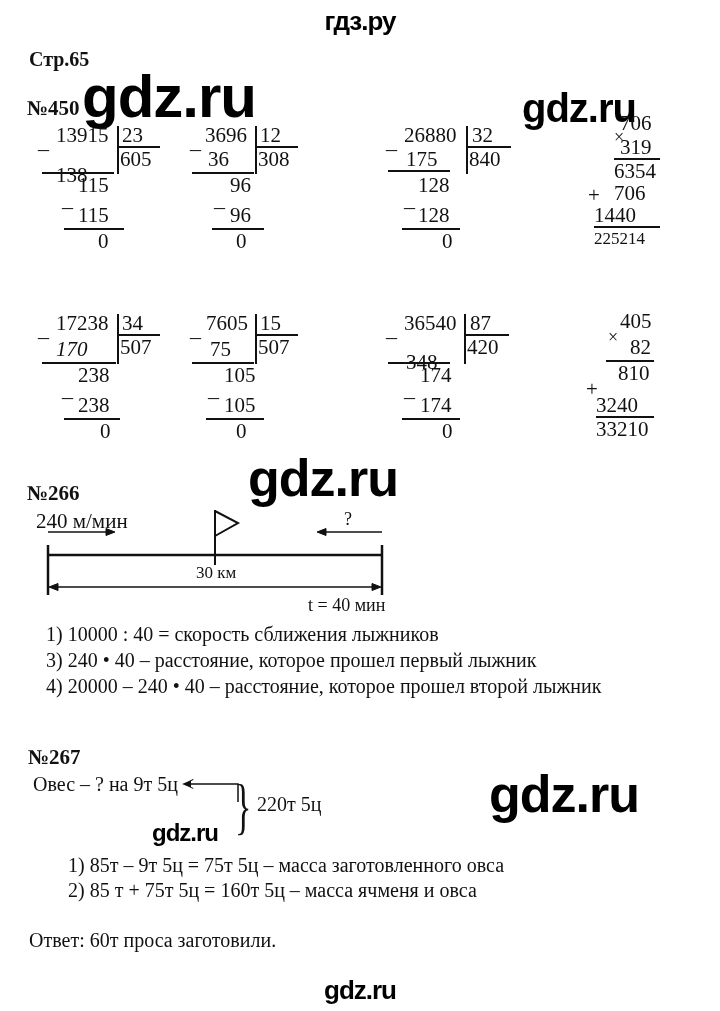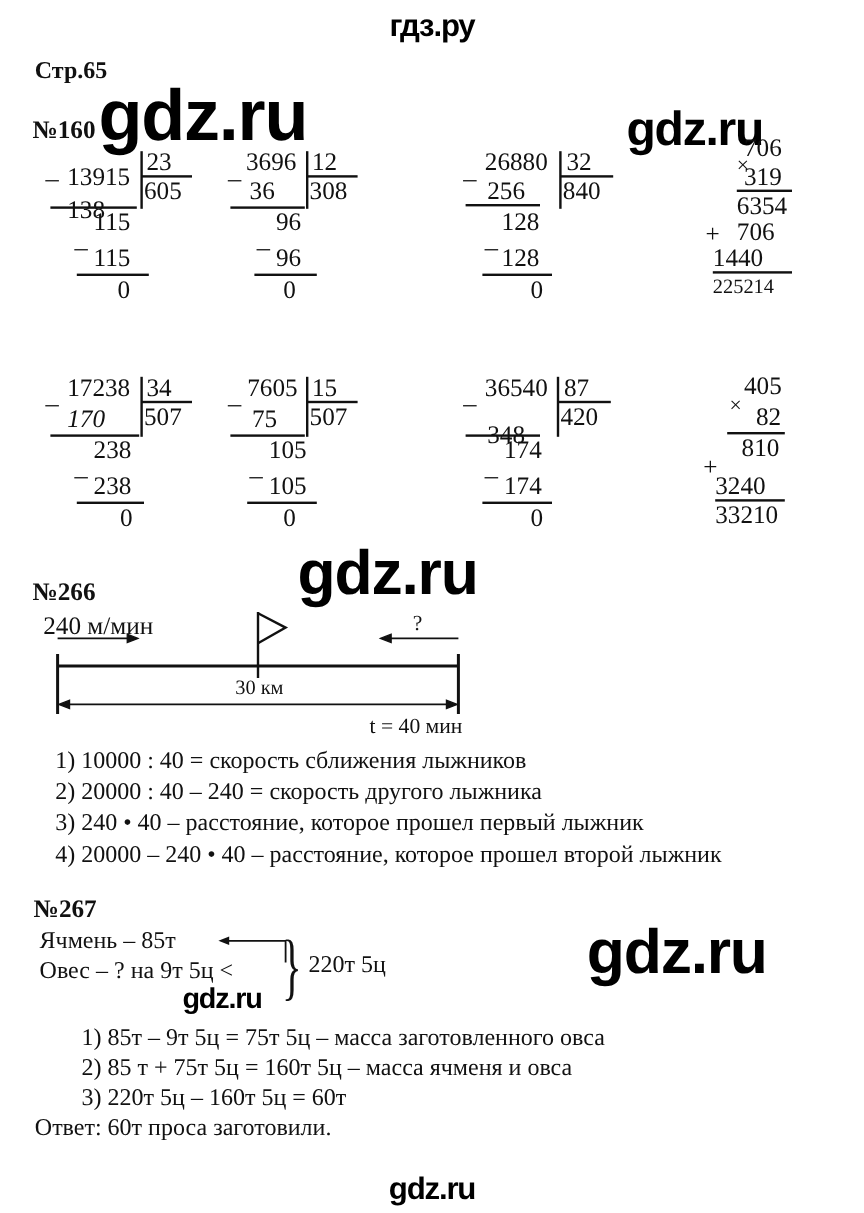--- a/index.html
+++ b/index.html
@@ -12,27 +12,27 @@
   .vline { position:absolute; background:#111; width:2px; }
   .txt { font-size:20px; white-space:nowrap; }
   .minus { font-size:22px; }
 </style>
 </head>
 <body>
 
 <div class="abs wm" style="left:0;width:720px;top:6px;text-align:center;font-size:26px;">гдз.ру</div>
 <div class="abs hdr" style="left:29px;top:48px;font-size:20px;">Стр.65</div>
 
-<div class="abs hdr" style="left:27px;top:96px;font-size:21px;">№160</div>
+<div class="abs hdr" style="left:27px;top:96px;font-size:21px;">№450</div>
 <div class="abs wm" style="left:82px;top:62px;font-size:60px;">gdz.ru</div>
 <div class="abs wm" style="left:522px;top:86px;font-size:40px;">gdz.ru</div>
 
 <div class="abs" style="left:38px;top:124px;width:130px;height:140px;">
   <span class="abs minus" style="left:0;top:4px;">_</span>
-  <span class="abs num" style="left:18px;top:12px;">13915</span>
+  <span class="abs num" style="left:18px;top:0;">13915</span>
   <div class="vline" style="left:79px;top:2px;height:48px;"></div>
   <span class="abs num" style="left:84px;top:0;">23</span>
   <div class="line" style="left:80px;top:22px;width:42px;"></div>
   <span class="abs num" style="left:82px;top:24px;">605</span>
   <span class="abs num" style="left:18px;top:40px;">138</span>
   <div class="line" style="left:4px;top:48px;width:72px;"></div>
   <span class="abs num" style="left:40px;top:50px;">115</span>
   <span class="abs minus" style="left:24px;top:62px;">_</span>
   <span class="abs num" style="left:40px;top:80px;">115</span>
   <div class="line" style="left:26px;top:104px;width:60px;"></div>
@@ -55,21 +55,21 @@
   <span class="abs num" style="left:46px;top:106px;">0</span>
 </div>
 
 <div class="abs" style="left:386px;top:124px;width:140px;height:140px;">
   <span class="abs minus" style="left:0;top:4px;">_</span>
   <span class="abs num" style="left:18px;top:0;">26880</span>
   <div class="vline" style="left:80px;top:2px;height:48px;"></div>
   <span class="abs num" style="left:86px;top:0;">32</span>
   <div class="line" style="left:81px;top:22px;width:44px;"></div>
   <span class="abs num" style="left:83px;top:24px;">840</span>
-  <span class="abs num" style="left:20px;top:24px;">256</span>
+  <span class="abs num" style="left:20px;top:24px;">175</span>
   <div class="line" style="left:2px;top:46px;width:62px;"></div>
   <span class="abs num" style="left:32px;top:50px;">128</span>
   <span class="abs minus" style="left:18px;top:62px;">_</span>
   <span class="abs num" style="left:32px;top:80px;">128</span>
   <div class="line" style="left:16px;top:104px;width:58px;"></div>
   <span class="abs num" style="left:56px;top:106px;">0</span>
 </div>
 
 <div class="abs" style="left:580px;top:112px;width:110px;height:160px;">
   <span class="abs num" style="left:40px;top:0;">706</span>
@@ -173,40 +173,37 @@
       <polygon points="29,82 38,78.5 38,85.5"></polygon>
       <polygon points="361,82 352,78.5 352,85.5"></polygon>
     </g>
   </svg>
   <span class="abs txt" style="left:176px;top:58px;font-size:17px;">30 км</span>
   <span class="abs txt" style="left:288px;top:90px;font-size:18px;">t = 40 мин</span>
 </div>
 
 <div class="abs" style="left:46px;top:621px;">
   <div class="txt" style="line-height:26px;">1) 10000 : 40 = скорость сближения лыжников</div>
-  <div class="txt" style="line-height:26px;">2) 20000 : 40 – 240 = скорость другого лыжника</div>
   <div class="txt" style="line-height:26px;">3) 240 • 40 – расстояние, которое прошел первый лыжник</div>
   <div class="txt" style="line-height:26px;">4) 20000 – 240 • 40 – расстояние, которое прошел второй лыжник</div>
 </div>
 
 <div class="abs hdr" style="left:28px;top:745px;font-size:21px;">№267</div>
 <div class="abs wm" style="left:489px;top:764px;font-size:52px;">gdz.ru</div>
 
 <div class="abs" style="left:33px;top:772px;">
-  <div class="txt" style="line-height:25px;">Ячмень – 85т</div>
   <div class="txt" style="line-height:25px;">Овес – ? на 9т 5ц &lt;</div>
 </div>
 <svg class="abs" style="left:180px;top:772px;" width="80" height="80" viewBox="0 0 80 80">
   <polyline points="58,30 58,12 8,12" fill="none" stroke="#111" stroke-width="1.5"></polyline>
   <polygon points="2,12 11,8.5 11,15.5" fill="#111"></polygon>
 </svg>
 <div class="abs" style="left:235px;top:770px;font-size:62px;line-height:72px;font-family:'Liberation Serif', serif;transform:scaleX(0.55);transform-origin:left top;">}</div>
 <div class="abs txt" style="left:257px;top:793px;">220т 5ц</div>
 <div class="abs wm" style="left:152px;top:819px;font-size:24px;">gdz.ru</div>
 
 <div class="abs" style="left:68px;top:853px;">
   <div class="txt" style="line-height:25px;">1) 85т – 9т 5ц = 75т 5ц – масса заготовленного овса</div>
   <div class="txt" style="line-height:25px;">2) 85 т + 75т 5ц = 160т 5ц – масса ячменя и овса</div>
-  <div class="txt" style="line-height:25px;">3) 220т 5ц – 160т 5ц = 60т</div>
 </div>
 <div class="abs txt" style="left:29px;top:929px;">Ответ: 60т проса заготовили.</div>
 
 <div class="abs wm" style="left:0;width:720px;top:975px;text-align:center;font-size:26px;">gdz.ru</div>
 
 </body></html>

